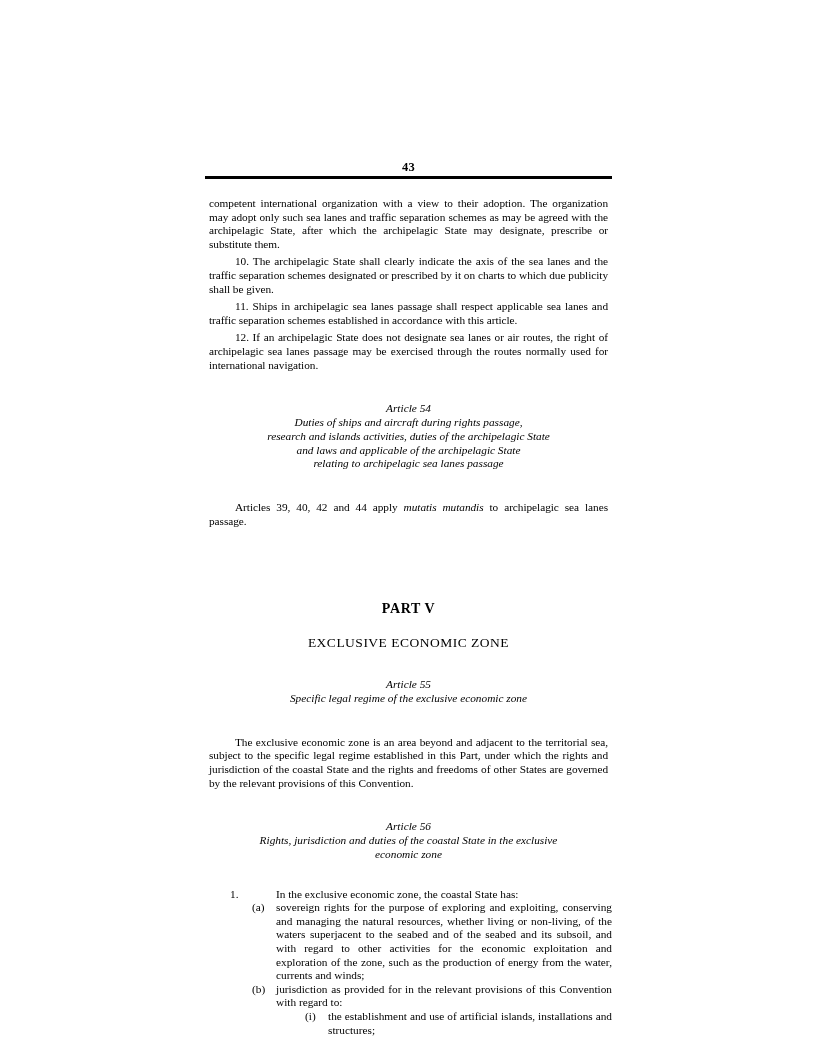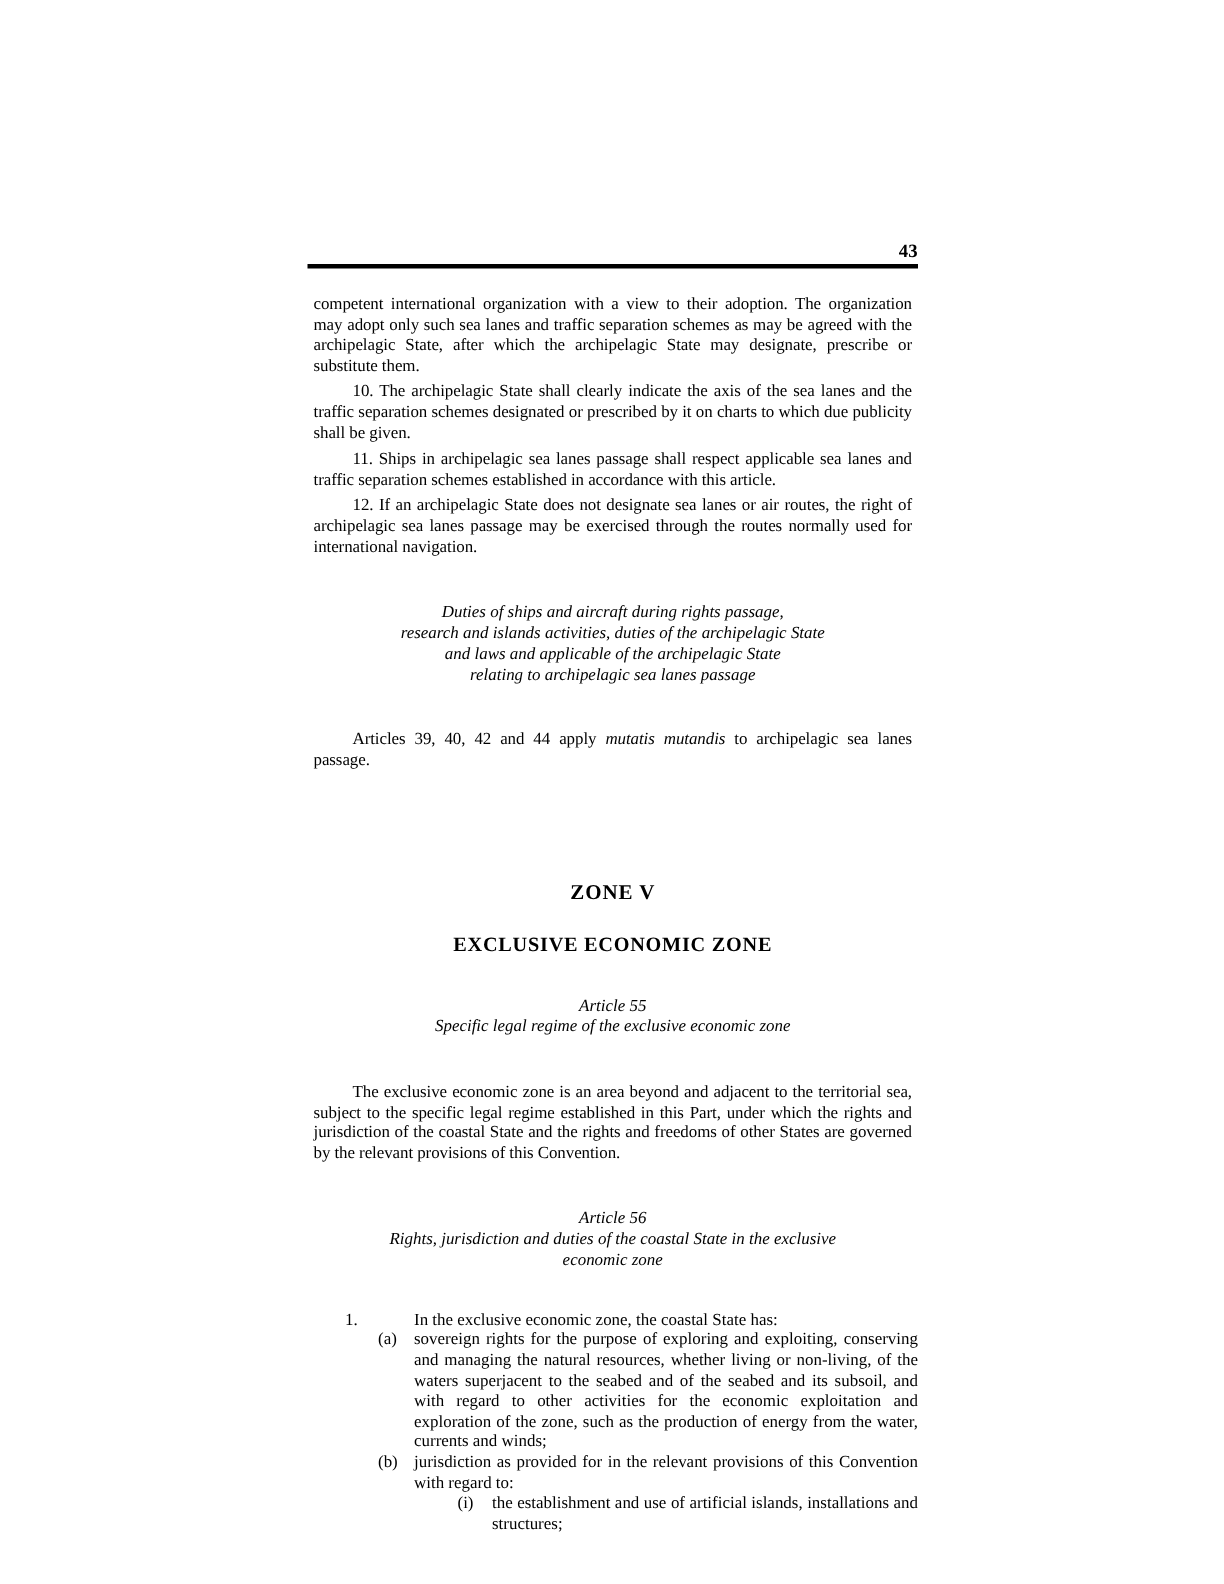--- a/index.html
+++ b/index.html
@@ -26,21 +26,21 @@
   }
 
   
   .header-block {
     position: absolute;
     left: 205px;
     top: 160px;
     width: 407px;
   }
   .folio {
-    text-align: right;
+    text-align: center;
     font-size: 12.5px;
     font-weight: bold;
     line-height: 14px;
     letter-spacing: 0.2px;
   }
   .header-rule {
     margin-top: 2px;
     border-top: 3px solid #000000;
     width: 407px;
     height: 0;
@@ -80,21 +80,21 @@
   
   .part-head {
     text-align: center;
     font-weight: bold;
     font-size: 14px;
     line-height: 18px;
     letter-spacing: 0.6px;
   }
   .part-name {
     text-align: center;
-    font-weight: bold;
+    font-weight: normal;
     font-size: 13.5px;
     line-height: 18px;
     letter-spacing: 0.5px;
   }
 
   
   .lvl1 {
     position: relative;
     font-size: 11.3px;
     line-height: 13.6px;
@@ -149,34 +149,35 @@
   <div class="col">
 
     <p class="body">competent international organization with a view to their adoption.  The organization may adopt only such sea lanes and traffic separation schemes as may be agreed with the archipelagic State, after which the archipelagic State may designate, prescribe or substitute them.</p>
     <p class="body indent">10.  The archipelagic State shall clearly indicate the axis of the sea lanes and the traffic separation schemes designated or prescribed by it on charts to which due publicity shall be given.</p>
     <p class="body indent">11.  Ships in archipelagic sea lanes passage shall respect applicable sea lanes and traffic separation schemes established in accordance with this article.</p>
     <p class="body indent">12.  If an archipelagic State does not designate sea lanes or air routes, the right of archipelagic sea lanes passage may be exercised through the routes normally used for international navigation.</p>
 
     <div class="gap-lg"></div>
 
     <div class="art-head">
+      <span class="art-num">Article 54</span>
       <span class="art-title">Duties of ships and aircraft during rights passage,</span>
       <span class="art-title">research and islands activities, duties of the archipelagic State</span>
       <span class="art-title">and laws and applicable of the archipelagic State</span>
       <span class="art-title">relating to archipelagic sea lanes passage</span>
     </div>
 
     <div class="gap-lg"></div>
 
     <p class="body indent"><span>Articles 39, 40, 42 and 44 apply </span><em class="it">mutatis mutandis</em><span> to archipelagic sea lanes passage.</span></p>
 
     <div class="gap-xl"></div>
     <div class="gap-xl"></div>
 
-    <div class="part-head">ZONE V</div>
+    <div class="part-head">PART V</div>
 
     <div class="gap-md"></div>
 
     <div class="part-name">EXCLUSIVE ECONOMIC ZONE</div>
 
     <div class="gap-lg"></div>
 
     <div class="art-head">
       <span class="art-num">Article 55</span>
       <span class="art-title">Specific legal regime of the exclusive economic zone</span>

